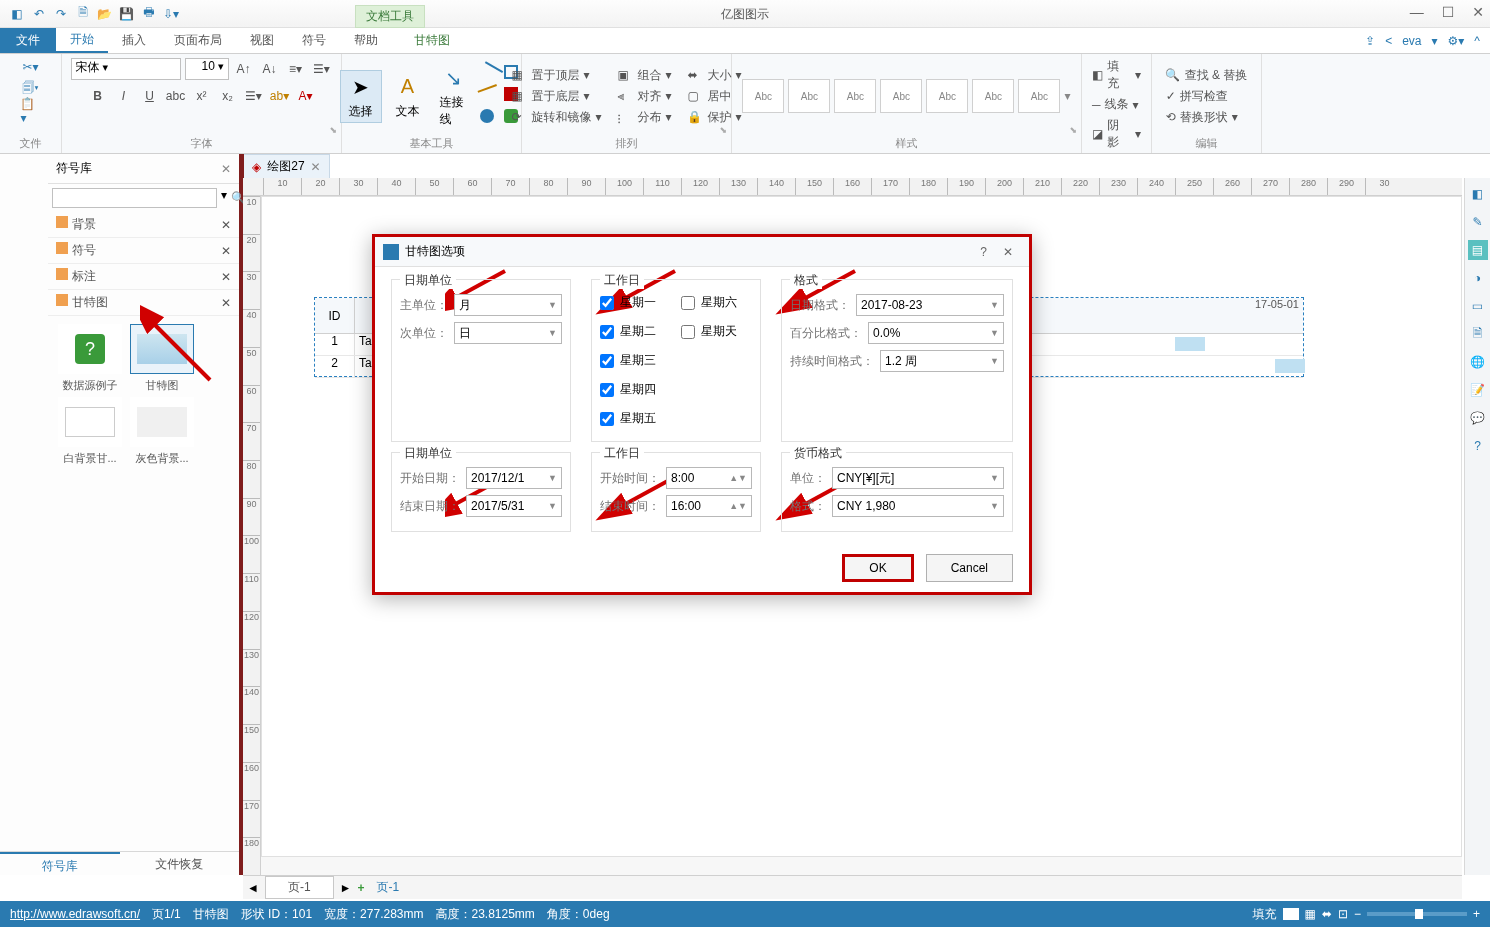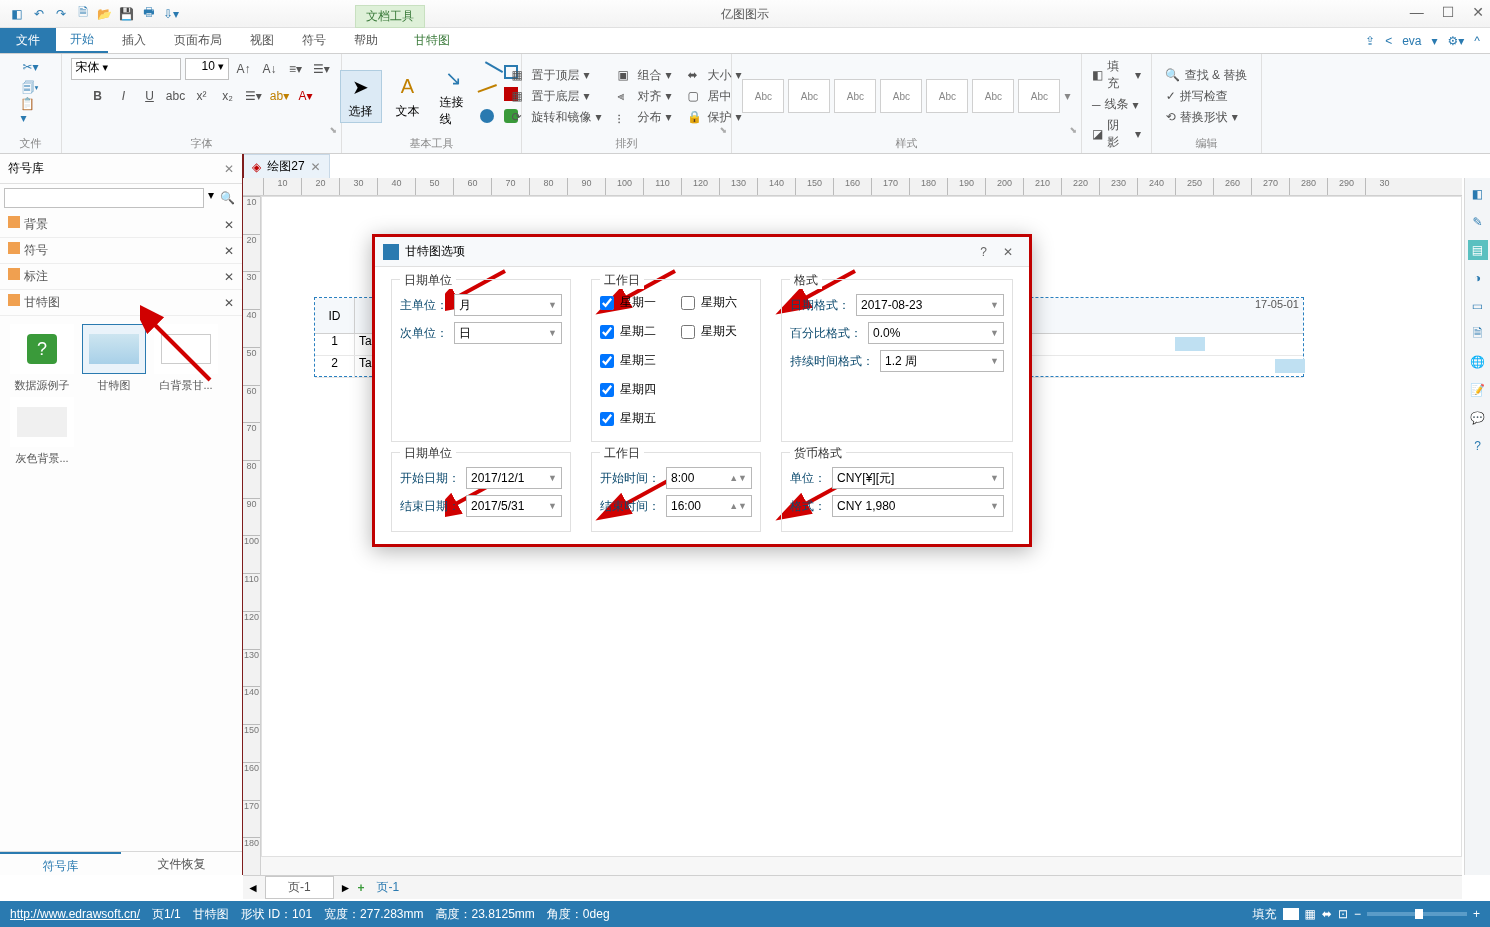--- a/index.html
+++ b/index.html
@@ -53,21 +53,21 @@
 
 .edit-col{display:flex;flex-direction:column;gap:4px;align-items:flex-start;}
 .edit-item{display:flex;align-items:center;gap:4px;color:#555;}
 
 
 .doc-tabs{position:absolute;top:154px;left:243px;height:24px;display:flex;align-items:flex-end;}
 .doc-tab{background:#eaf2f9;border:1px solid #c8d8e6;border-bottom:none;padding:3px 8px;display:flex;align-items:center;gap:6px;}
 .doc-tab .close{color:#888;}
 
 
-.left-panel{position:absolute;top:154px;left:0;width:244px;bottom:52px;background:#fdfdfd;border-right:2px solid #7f1d1d;display:flex;flex-direction:column;}
+.left-panel{position:absolute;top:154px;left:0;width:244px;bottom:52px;background:#fdfdfd;border-right:5px solid #7f1d1d;display:flex;flex-direction:column;padding-left:48px;}
 .lp-header{padding:6px 8px;border-bottom:1px solid #e0e0e0;display:flex;justify-content:space-between;align-items:center;}
 .lp-search{display:flex;padding:4px;gap:4px;}
 .lp-search input{flex:1;border:1px solid #c0c0c0;height:20px;padding:0 4px;}
 .lp-search .mag{width:20px;display:flex;align-items:center;justify-content:center;color:#2a7ab0;}
 .lp-cat{padding:4px 8px;border-bottom:1px solid #eee;display:flex;justify-content:space-between;align-items:center;color:#555;}
 .lp-cat .fold{width:12px;height:12px;background:#f0a050;margin-right:4px;display:inline-block;}
 .lp-thumbs{padding:8px;display:flex;flex-wrap:wrap;gap:4px;}
 .lp-thumb{width:68px;display:flex;flex-direction:column;align-items:center;gap:4px;}
 .lp-thumb .tbox{width:64px;height:50px;border:1px solid transparent;display:flex;align-items:center;justify-content:center;background:#fff;}
 .lp-thumb.sel .tbox{border-color:#2a7ab0;background:#eaf3fa;}
@@ -115,21 +115,21 @@
 
 .dialog-overlay{position:absolute;top:234px;left:372px;width:660px;background:#fff;border:3px solid #c00000;box-shadow:0 4px 20px rgba(0,0,0,0.3);}
 .dlg-title{height:30px;background:#f7f9fb;border-bottom:1px solid #e0e0e0;display:flex;align-items:center;padding:0 8px;}
 .dlg-title .dicon{width:16px;height:16px;background:#2a7ab0;margin-right:6px;}
 .dlg-title .spacer{flex:1;}
 .dlg-title .help,.dlg-title .close{padding:0 8px;color:#666;}
 .dlg-body{padding:12px 16px;display:grid;grid-template-columns:180px 170px 1fr;gap:10px 20px;}
 .fieldset{border:1px solid #e0e0e0;padding:8px;position:relative;}
 .fs-legend{position:absolute;top:-8px;left:8px;background:#fff;padding:0 4px;color:#333;font-weight:normal;}
 .fs-row{display:flex;align-items:center;gap:6px;margin:6px 0;}
-.fs-row label{white-space:nowrap;color:#0c4a6e;}
+.fs-row label{white-space:nowrap;color:#737373;}
 .fs-row .sel{flex:1;border:1px solid #b8b8b8;height:22px;background:#fff;padding:0 4px;display:flex;align-items:center;justify-content:space-between;}
 .fs-row .sel .arrow{color:#888;font-size:9px;}
 .chk-row{display:flex;align-items:center;gap:6px;margin:6px 0;}
 .chk-row input{width:14px;height:14px;}
 .dlg-buttons{padding:10px 16px;display:flex;justify-content:flex-end;gap:12px;}
 .dlg-btn{padding:4px 24px;border:1px solid #b0b0b0;background:#f5f5f5;}
 .dlg-btn.primary{border:3px solid #c00000;}
 
 
 .arrow-shape{position:absolute;pointer-events:none;}
@@ -735,13 +735,17 @@
         </div>
       <div class="fs-row">
           <label>格式：</label>
           <div class="sel">
             <span>CNY 1,980</span>
             <span class="arrow">▼</span>
           </div>
         </div>
     </div>
   </div>
+  <div class="dlg-buttons">
+    <button class="dlg-btn primary">OK</button>
+    <button class="dlg-btn">Cancel</button>
+  </div>
 </div>
 
 </body></html>

